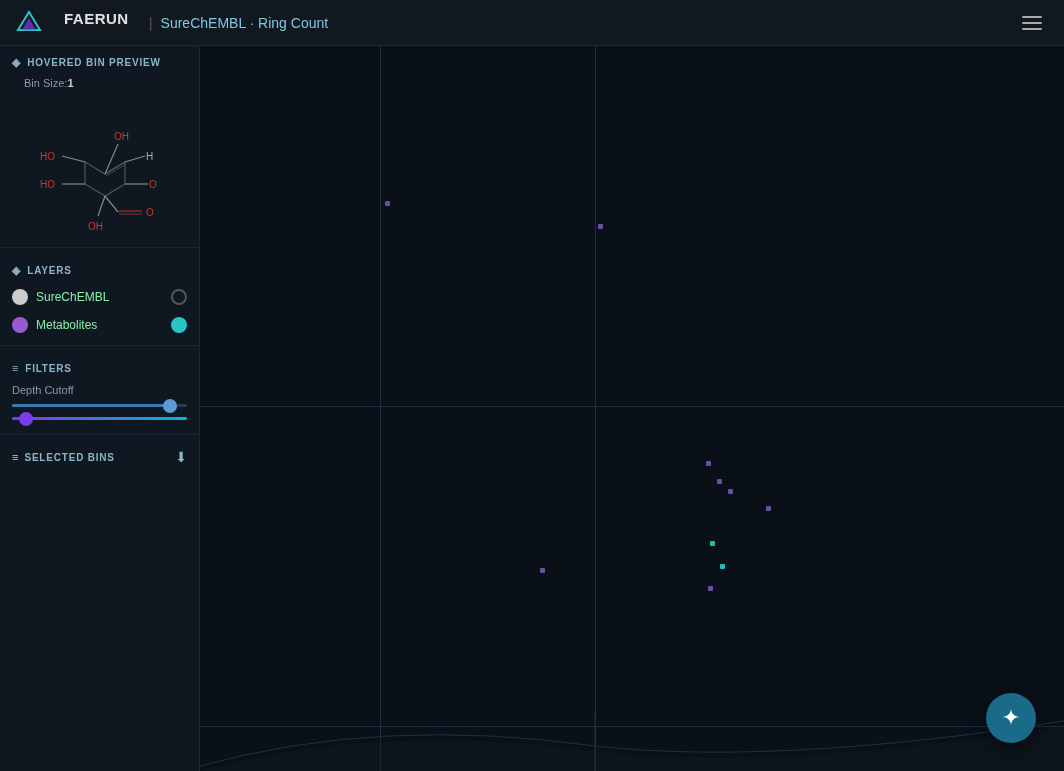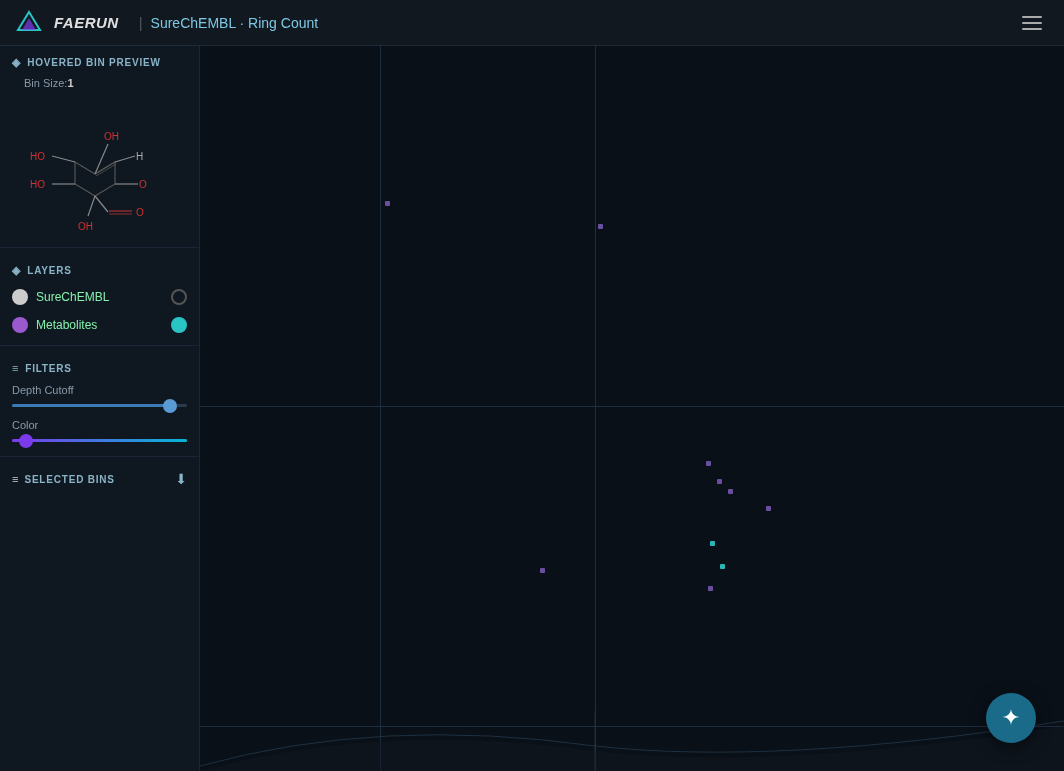--- a/index.html
+++ b/index.html
@@ -23,24 +23,23 @@
       background: #111820;
       display: flex;
       align-items: center;
       padding: 0 16px;
       z-index: 100;
       border-bottom: 1px solid #1e2a35;
     }
 
     .header-logo {
       display: flex;
-      align-items: center;
-      gap: 12px;
+      align-items: flex-start;
+      gap: 22px;
       margin-right: 12px;
-      font-style: italic;
     }
 
     .logo-icon {
       width: 26px;
       height: 26px;
     }
 
     .header-app-name {
       color: #e0e0e0;
       font-weight: 700;
@@ -118,21 +117,21 @@
       font-weight: 600;
     }
 
     
     .molecule-area {
       width: 160px;
       height: 140px;
       margin: 4px auto 8px auto;
       display: flex;
       align-items: center;
-      justify-content: flex-start;
+      justify-content: flex-end;
     }
 
     
     .layers-section {
       padding: 6px 0;
       border-top: 1px solid #1a2535;
     }
 
     .layer-item {
       display: flex;
@@ -454,21 +453,20 @@
 
     <div class="filter-label">Depth Cutoff</div>
     <div class="slider-container">
       <div class="slider-track">
         <div class="slider-fill-depth"></div>
         <div class="slider-thumb slider-thumb-depth"></div>
       </div>
       <input type="range" class="range-input" min="0" max="100" value="90" style="">
     </div>
 
-    <div class="filter-label">Color</div>
     <div class="slider-container">
       <div class="slider-track">
         <div class="slider-fill-color"></div>
         <div class="slider-thumb slider-thumb-color"></div>
       </div>
       <input type="range" class="range-input" min="0" max="100" value="8" style="">
     </div>
   </div>
 
   <div class="selected-bins-section">

